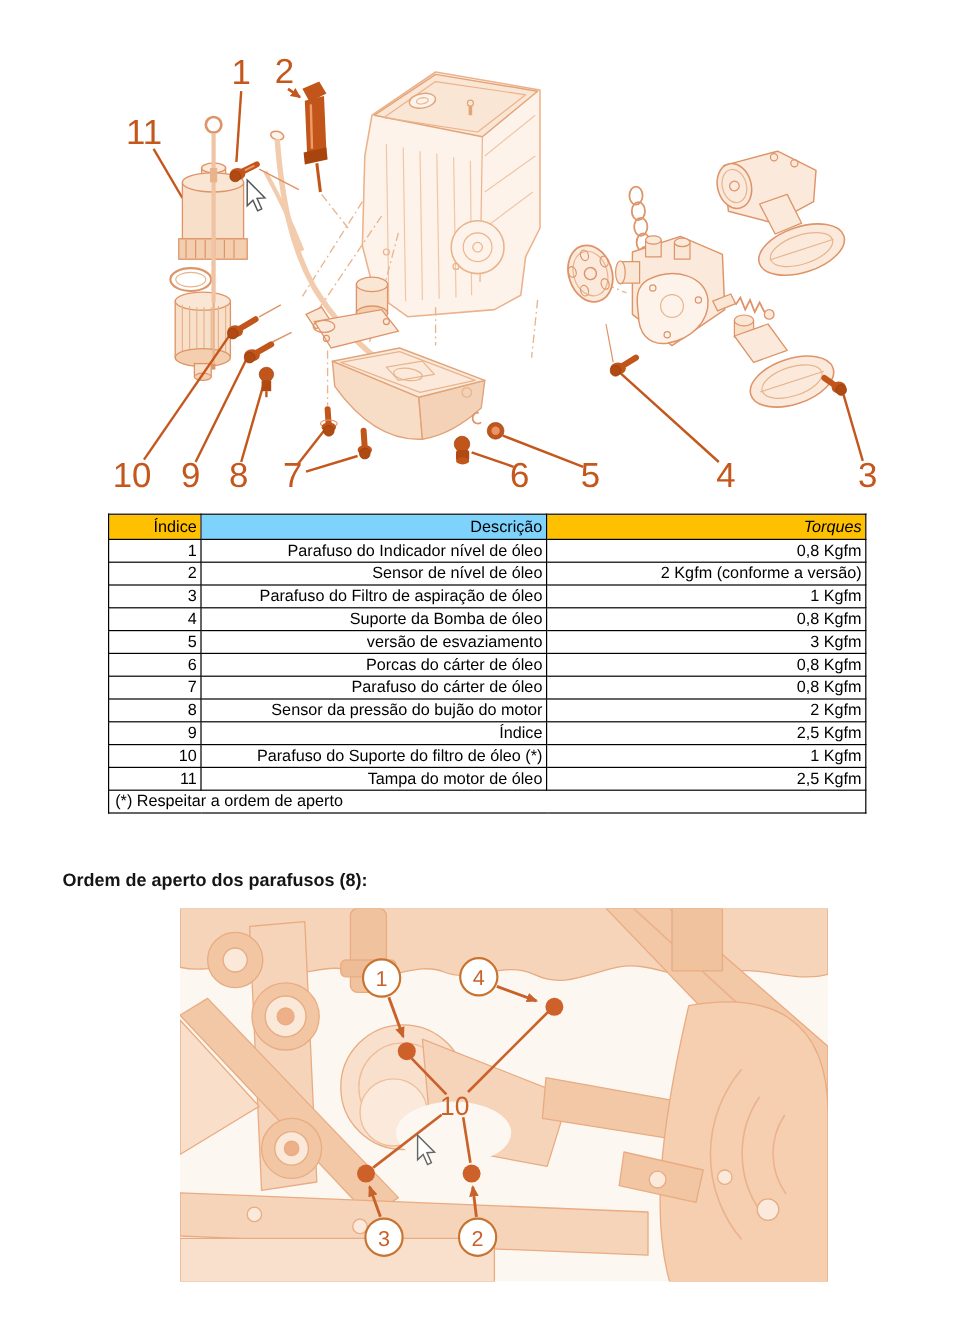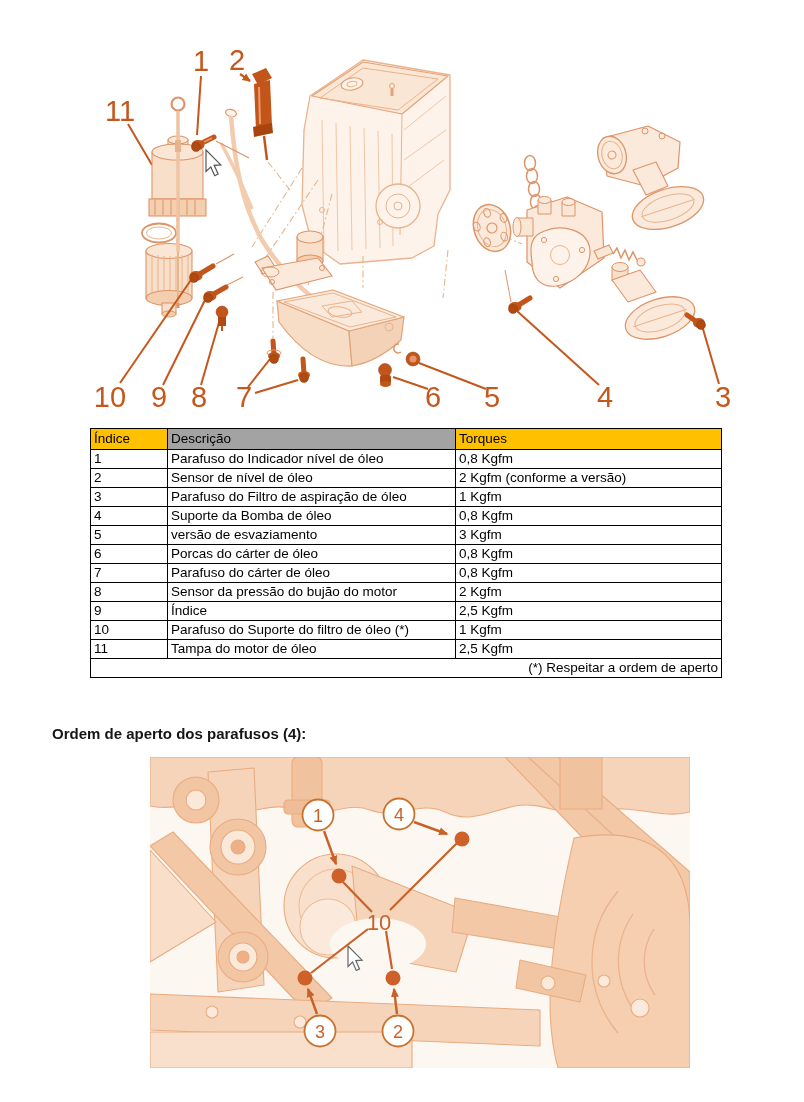--- a/index.html
+++ b/index.html
@@ -2,24 +2,24 @@
 <html><head>
 <meta charset="utf-8">
 <style>
   html,body{margin:0;padding:0;background:#ffffff;}
   body{width:804px;height:1102px;position:relative;font-family:"Liberation Sans",sans-serif;overflow:hidden;}
   .abs{position:absolute;}
 
   
   #torque-table{left:90px;top:428px;width:631px;border-collapse:collapse;table-layout:fixed;
     font-size:13.5px;color:#000;}
-  #torque-table th,#torque-table td{border:1px solid #000;text-align:left;font-weight:400;
+  #torque-table th,#torque-table td{border:1px solid #000;text-align:right;font-weight:400;
     padding:0 3px;height:18px;line-height:18px;white-space:nowrap;overflow:hidden;}
   #torque-table th{height:20px;line-height:20px;}
-  #torque-table td.footnote{text-align:right;padding-left:20px;}
+  #torque-table td.footnote{text-align:left;padding-left:5px;}
 
   
   #section-heading{left:52px;top:725px;font-size:15px;font-weight:bold;color:#151515;white-space:nowrap;}
 
   
   .num-top{font-family:"Liberation Sans",sans-serif;font-size:29px;fill:#C4571C;
     text-anchor:middle;dominant-baseline:central;}
   .num-bot{font-family:"Liberation Sans",sans-serif;font-size:18px;fill:#C8622A;
     text-anchor:middle;dominant-baseline:central;}
   .num-center{font-family:"Liberation Sans",sans-serif;font-size:22px;fill:#C8622A;
@@ -309,22 +309,22 @@
 
 <table id="torque-table" class="abs">
   <colgroup>
       <col style="width:77px">
       <col style="width:288px">
       <col style="width:266px">
     </colgroup>
   <thead>
     <tr>
       <th style="background: rgb(255, 192, 0);">Índice</th>
-      <th style="background: #a3a3a3;">Descrição</th>
-      <th style="background: rgb(255, 192, 0);">Torques</th>
+      <th style="background: #7dd3fc;">Descrição</th>
+      <th style="background: rgb(255, 192, 0); font-style: italic;">Torques</th>
     </tr>
   </thead>
   <tbody>
       <tr>
         <td>1</td>
         <td>Parafuso do Indicador nível de óleo</td>
         <td>0,8 Kgfm</td>
       </tr>
       <tr>
         <td>2</td>
@@ -377,21 +377,21 @@
         <td>2,5 Kgfm</td>
       </tr>
     </tbody>
   <tfoot>
     <tr>
       <td class="footnote" colspan="3">(*) Respeitar a ordem de aperto</td>
     </tr>
   </tfoot>
 </table>
 
-<div id="section-heading" class="abs">Ordem de aperto dos parafusos (4):</div>
+<div id="section-heading" class="abs">Ordem de aperto dos parafusos (8):</div>
 
 <svg id="fig-bottom" class="abs" style="left:150px;top:757px;" width="540" height="311" viewBox="150 757 540 311">
   <defs>
     <marker id="ah-bot" markerUnits="userSpaceOnUse" markerWidth="11" markerHeight="11" refX="8" refY="5" orient="auto">
       <path d="M0,1 L9.5,5 L0,9 Z" fill="#C8622A"></path>
     </marker>
   </defs>
 
   <g stroke="#E9AC82" stroke-width="1.1" stroke-linejoin="round">
     <rect x="150" y="757" width="540" height="311" fill="#FDF7F1" stroke="none"></rect>

